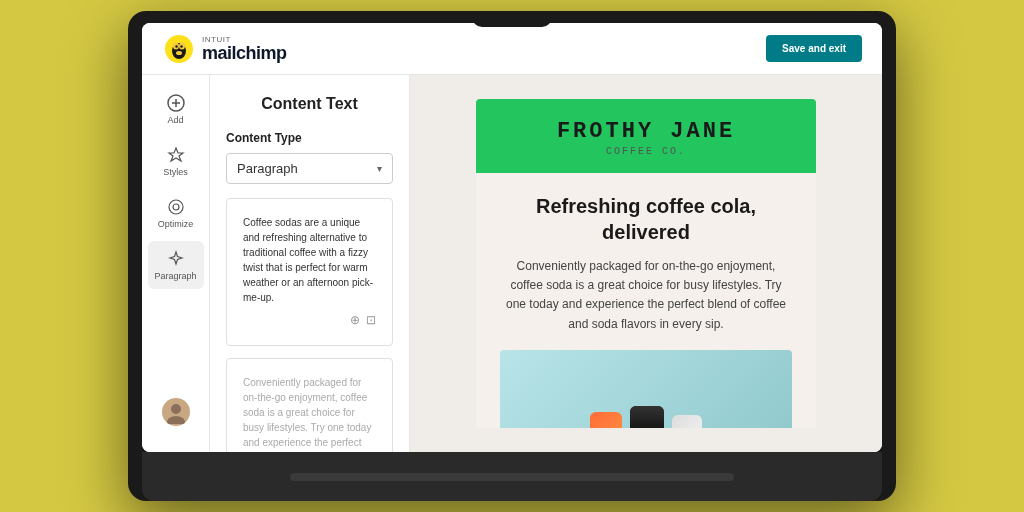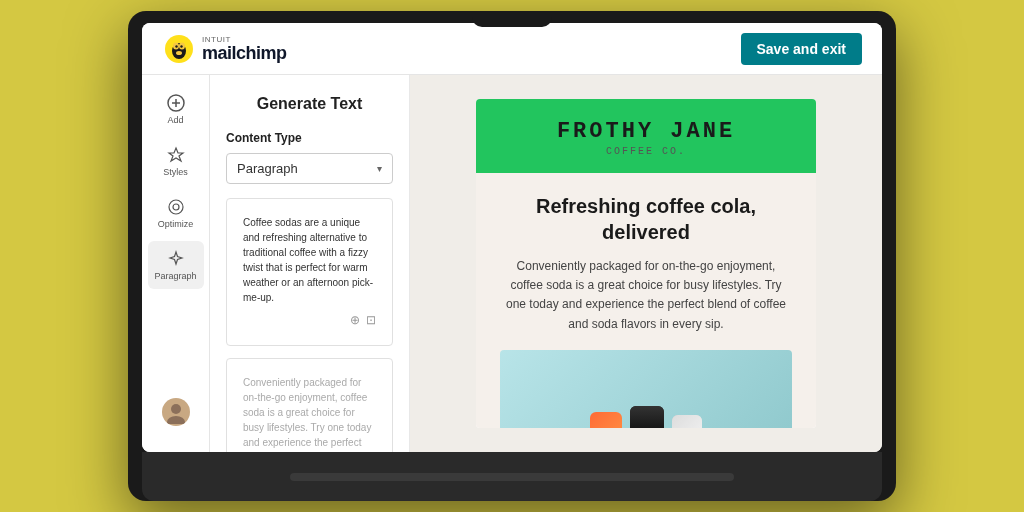--- a/index.html
+++ b/index.html
@@ -112,21 +112,21 @@
       color: #0f172a;
       letter-spacing: -0.5px;
     }
 
     .save-exit-btn {
       background: #007c89;
       color: #fff;
       border: none;
       border-radius: 4px;
       padding: 8px 16px;
-      font-size: 14px;
+      font-size: 10px;
       font-weight: 600;
       cursor: pointer;
       white-space: nowrap;
     }
 
     
     .main-content {
       display: flex;
       flex: 1;
       overflow: hidden;
@@ -428,21 +428,21 @@
               <svg width="24" height="24" viewBox="0 0 24 24">
                   <circle cx="12" cy="9" r="5" fill="#8b6f5a"></circle>
                   <ellipse cx="12" cy="22" rx="9" ry="6" fill="#8b6f5a"></ellipse>
                 </svg>
             </div>
           </div>
         </div>
       </div>
 
       <div class="generate-panel">
-        <div class="panel-title">Generate Text</div>
+        <div class="panel-title">Content Text</div>
         <div class="content-type-label">Content Type</div>
         <div class="dropdown-select">
           <span>Paragraph</span>
           <span class="dropdown-arrow">▾</span>
         </div>
 
         <div class="text-block">
           <div>Coffee sodas are a unique and refreshing alternative to traditional coffee with a fizzy twist that is perfect for warm weather or an afternoon pick-me-up.</div>
           <div class="text-block-actions">
             <span class="text-block-action-icon">⊕</span>

